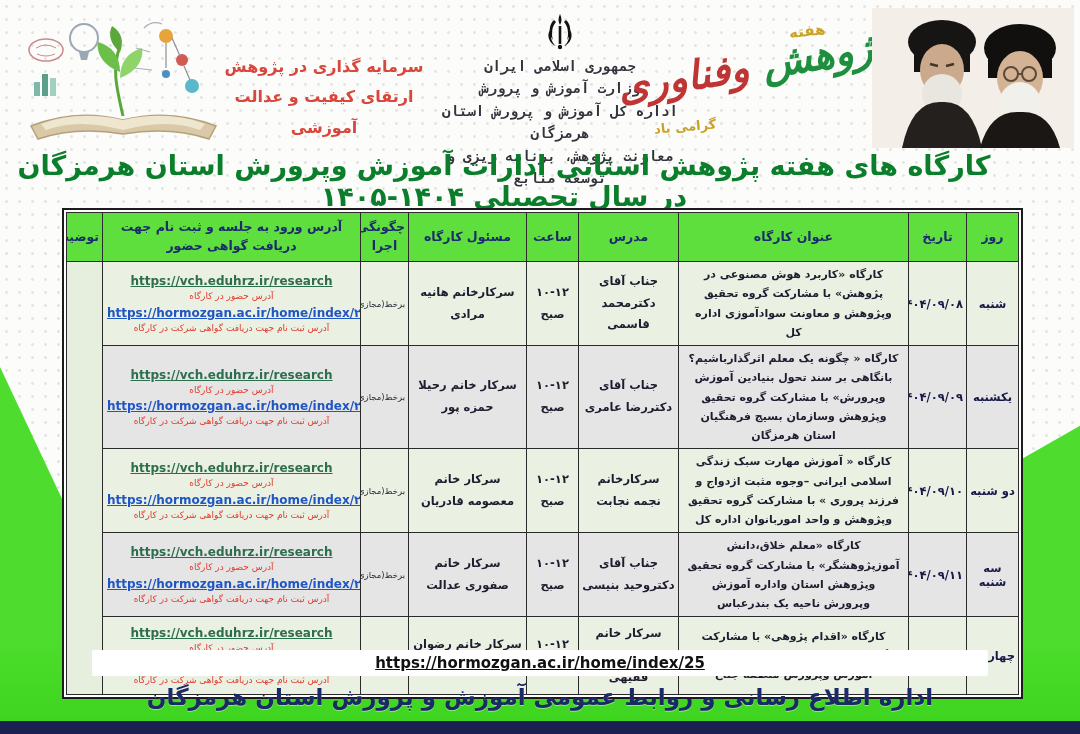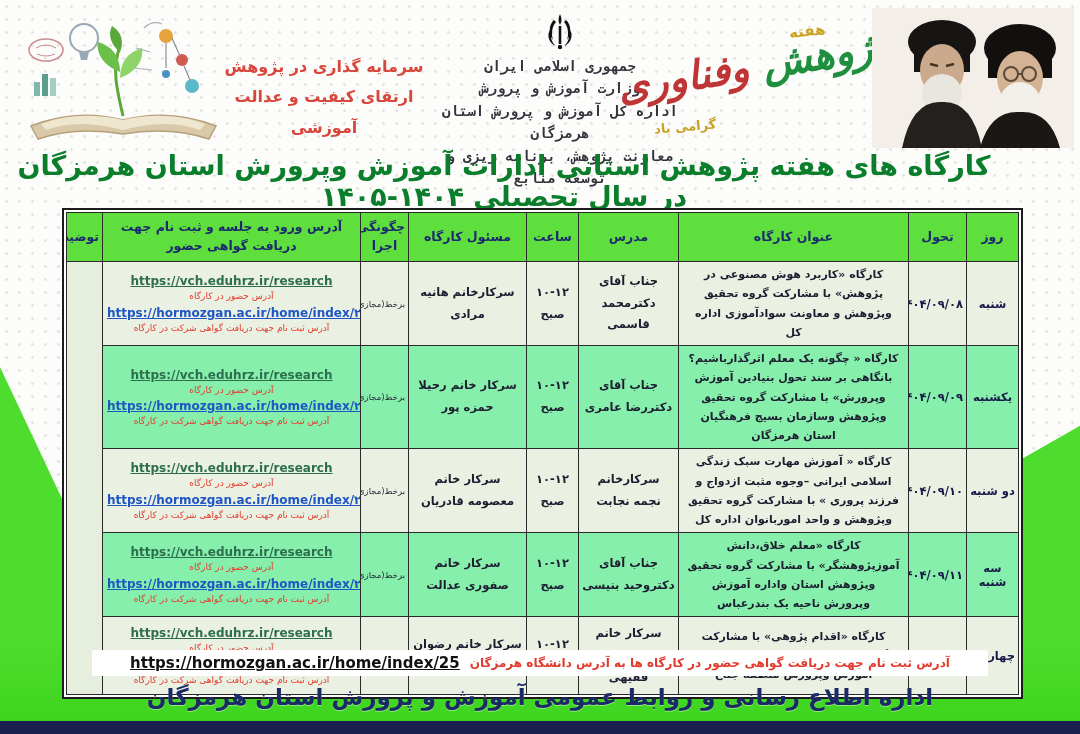--- a/index.html
+++ b/index.html
@@ -36,21 +36,21 @@
 
   
   .table-wrap{position:absolute;left:62px;top:208px;z-index:3;background:#fff;
     border:2px solid #1c1c1c;padding:2px;}
   table.schedule{border-collapse:collapse;table-layout:fixed;width:952px;direction:rtl;
     border:1.5px solid #1c1c1c;}
   table.schedule td,table.schedule th{border:1px solid #2a2a2a;padding:2px 3px;vertical-align:middle;
     text-align:center;overflow:hidden;}
   tr.hdr th{background:#5fdf3d;color:#1b2a6e;font-size:12.5px;font-weight:bold;height:44px;line-height:1.5;}
   tr.r-odd td{background:#eaf0e2;}
-  tr.r-even td{background:#86efac;}
+  tr.r-even td{background:#e5e5e5;}
   td.c-notes{background:#e6eedd !important;}
   .c-day,.c-date{font-size:11.5px;font-weight:600;color:#18184a;}
   .c-title{font-size:11px;font-weight:600;color:#1d1d30;line-height:1.75;padding:3px 8px !important;}
   .c-inst,.c-mgr{font-size:11.5px;font-weight:600;color:#1d1d30;line-height:1.9;}
   .c-time{font-size:11.5px;font-weight:600;color:#1d1d30;line-height:1.9;}
   .c-method{font-size:8.5px;color:#2a2a3a;}
   .c-addr{line-height:1.5;padding:3px 4px !important;}
   .lnk{display:block;font-size:12px;font-weight:600;text-decoration:underline;direction:ltr;white-space:nowrap;}
   .lnk-vch{color:#2d6e4e;text-align:center;}
   .lnk-hrz{color:#1f56c4;}
@@ -164,21 +164,21 @@
           <col style="width:100px">
         <col style="width:52px">
           <col style="width:118px">
           <col style="width:48px">
           <col style="width:258px">
           <col style="width:36px">
       </colgroup>
       <tbody>
           <tr class="hdr">
         <th>روز</th>
-        <th>تحول</th>
+        <th>تاریخ</th>
         <th>عنوان کارگاه</th>
         <th>مدرس</th>
         <th>ساعت</th>
         <th>مسئول کارگاه</th>
         <th>چگونگی اجرا</th>
         <th>آدرس ورود به جلسه و ثبت نام جهت دریافت گواهی حضور</th>
         <th>توضیحات</th>
       </tr>
 
       <tr class="r-odd row-h1">
@@ -263,21 +263,20 @@
           <span class="addr-cap">آدرس ثبت نام جهت دریافت گواهی شرکت در کارگاه</span>
         </td>
       </tr>
     </tbody>
       </table>
   </div>
 
   <div class="bottom-band"></div>
 
   <div class="register-strip">
-    <span class="register-cap">آدرس ثبت نام جهت دریافت گواهی حضور در کارگاه ها به آدرس دانشگاه هرمزگان</span>
     <a class="register-lnk">https://hormozgan.ac.ir/home/index/25</a>
   </div>
 
   <div class="footer-text">اداره اطلاع رسانی و روابط عمومی آموزش و پرورش استان هرمزگان</div>
 
   <div class="bottom-bar"></div>
 
 </div>
 
 </body></html>

